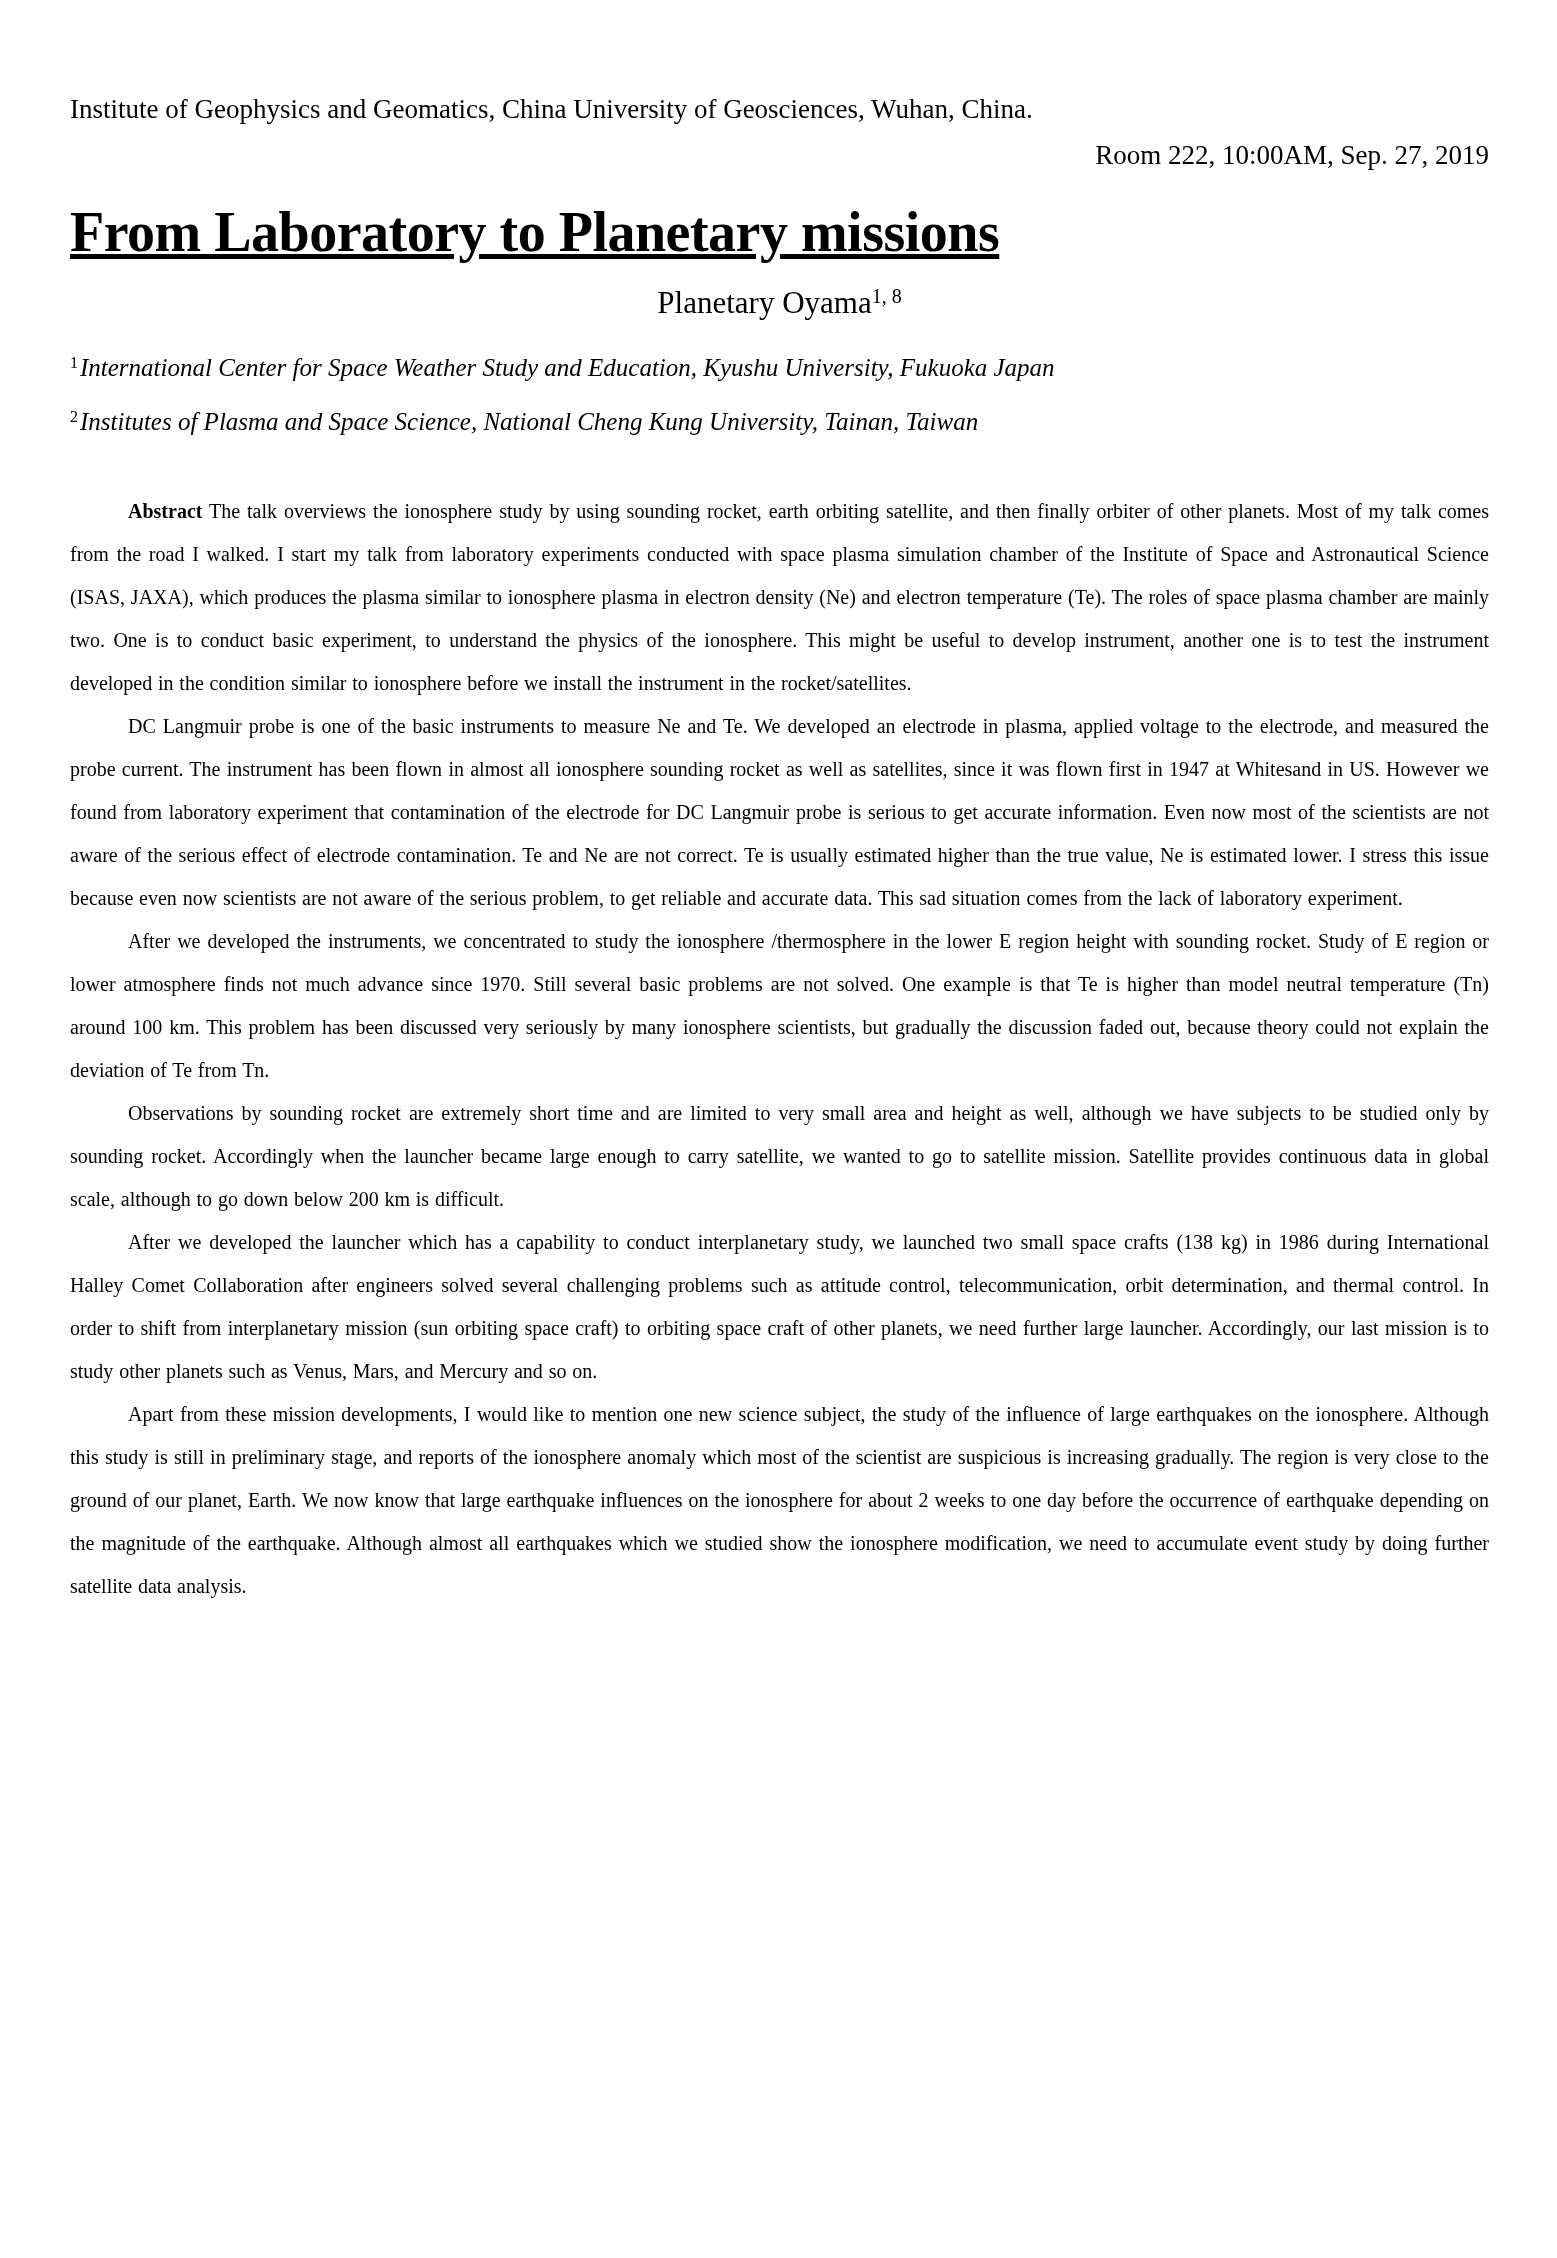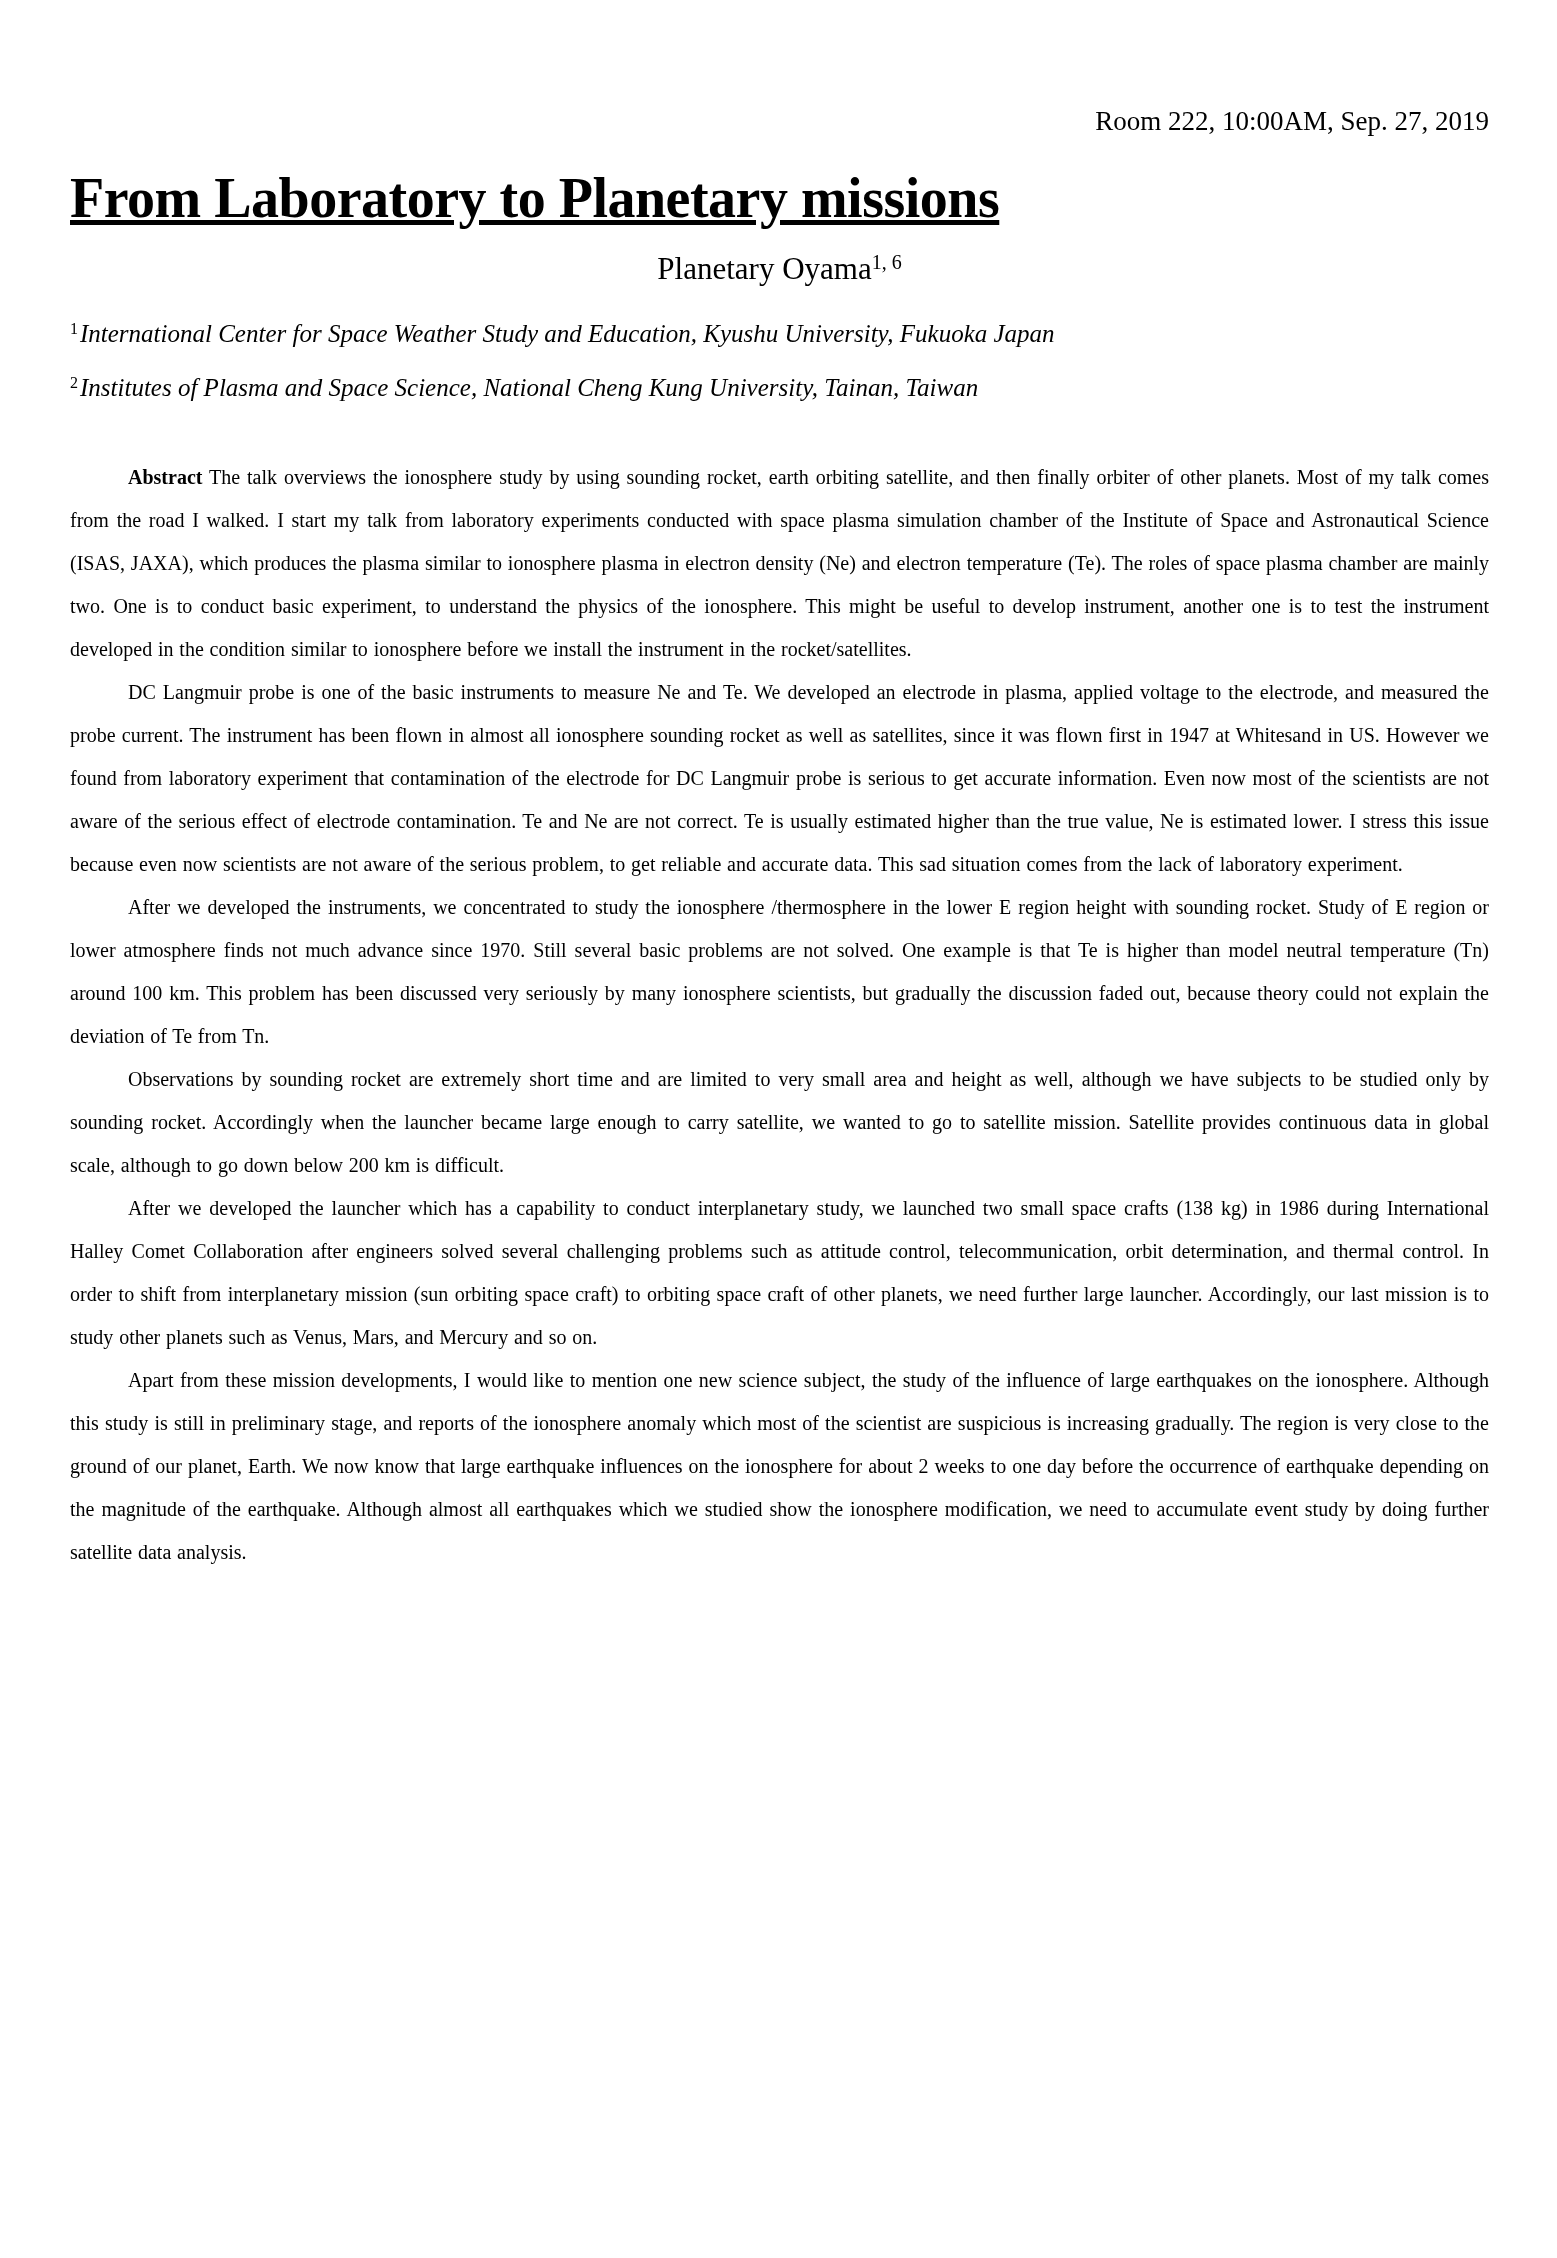--- a/index.html
+++ b/index.html
@@ -79,26 +79,27 @@
   }
   .abstract-label {
     font-weight: bold;
   }
 </style>
 </head>
 <body>
 
 <div class="page">
 
+  <div class="institute-line">Institute of Geophysics and Geomatics, China University of Geosciences, Wuhan, China.</div>
 
   <div class="date-line">Room 222, 10:00AM, Sep. 27, 2019</div>
 
   <div class="paper-title">From Laboratory to Planetary missions</div>
 
-  <div class="author-line"><span>Planetary Oyama</span><sup>1, 6</sup></div>
+  <div class="author-line"><span>Planetary Oyama</span><sup>1, 8</sup></div>
 
   <div class="affiliation affiliation-1"><sup>1</sup><span>International Center for Space Weather Study and Education, Kyushu University, Fukuoka Japan</span></div>
 
   <div class="affiliation affiliation-2"><sup>2</sup><span>Institutes of Plasma and Space Science, National Cheng Kung University, Tainan, Taiwan</span></div>
 
   <div class="abstract-body">
 
     <p><span class="abstract-label">Abstract</span><span> The talk overviews the ionosphere study by using sounding rocket, earth orbiting satellite, and then finally orbiter of other planets. Most of my talk comes from the road I walked. I start my talk from laboratory experiments conducted with space plasma simulation chamber of the Institute of Space and Astronautical Science (ISAS, JAXA), which produces the plasma similar to ionosphere plasma in electron density (Ne) and electron temperature (Te). The roles of space plasma chamber are mainly two. One is to conduct basic experiment, to understand the physics of the ionosphere. This might be useful to develop instrument, another one is to test the instrument developed in the condition similar to ionosphere before we install the instrument in the rocket/satellites.</span></p>
 
     <p>DC Langmuir probe is one of the basic instruments to measure Ne and Te. We developed an electrode in plasma, applied voltage to the electrode, and measured the probe current. The instrument has been flown in almost all ionosphere sounding rocket as well as satellites, since it was flown first in 1947 at Whitesand in US. However we found from laboratory experiment that contamination of the electrode for DC Langmuir probe is serious to get accurate information. Even now most of the scientists are not aware of the serious effect of electrode contamination. Te and Ne are not correct. Te is usually estimated higher than the true value, Ne is estimated lower. I stress this issue because even now scientists are not aware of the serious problem, to get reliable and accurate data. This sad situation comes from the lack of laboratory experiment.</p>

